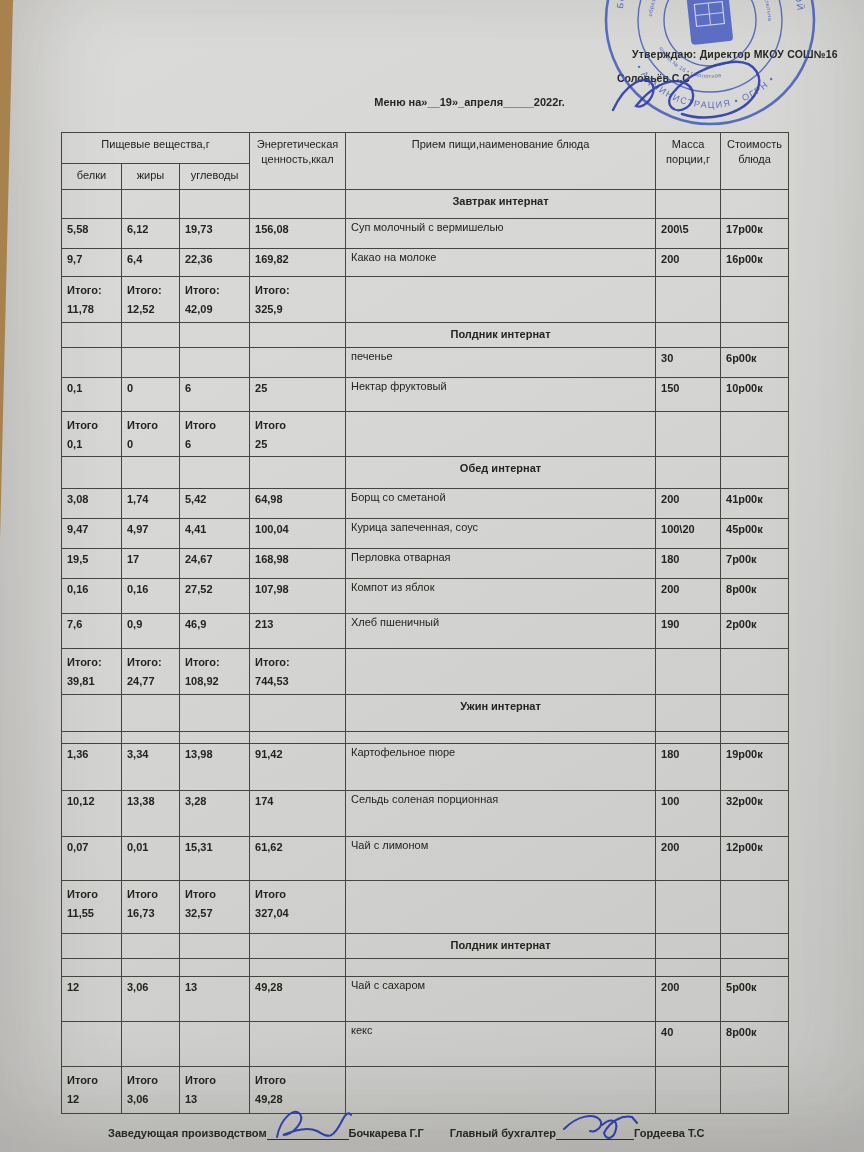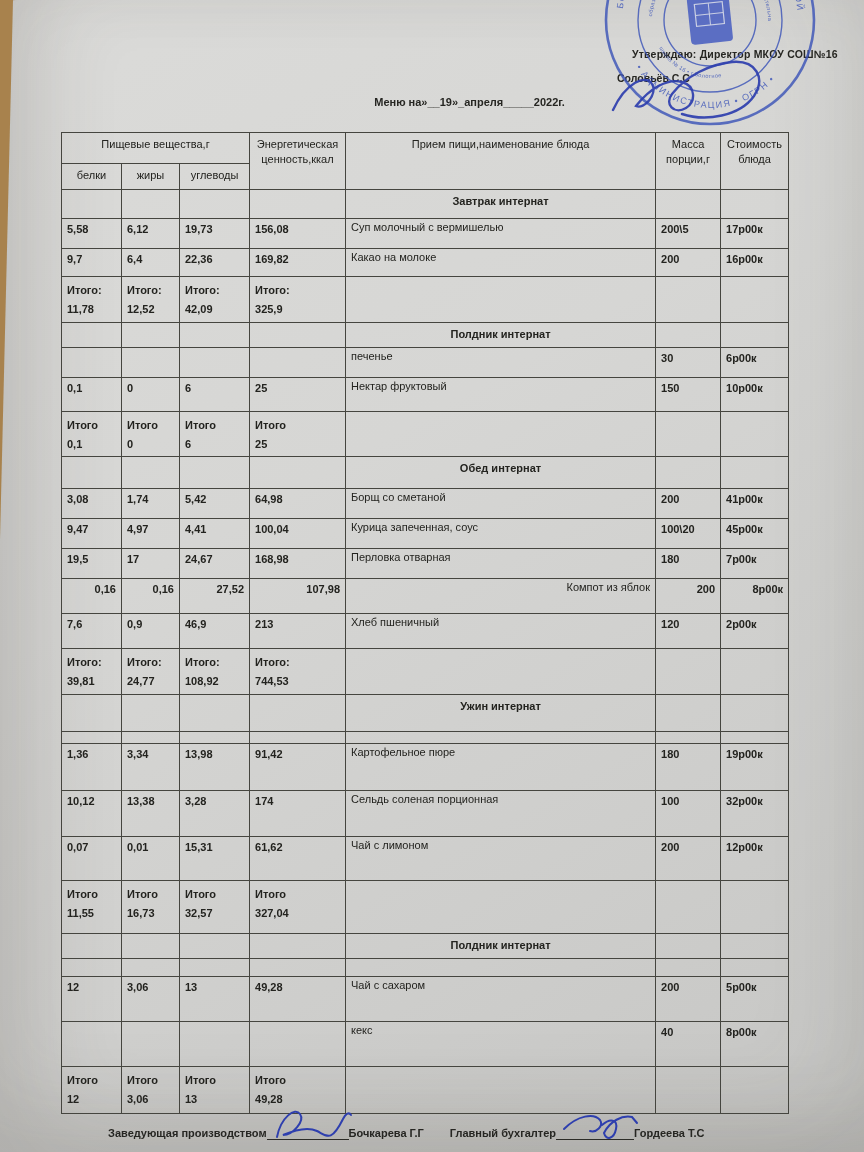--- a/index.html
+++ b/index.html
@@ -219,36 +219,36 @@
           </tr>
           <tr style="height: 30px;">
             <td class="num-cell">19,5</td>
             <td class="num-cell">17</td>
             <td class="num-cell">24,67</td>
             <td class="num-cell">168,98</td>
             <td class="dish-cell">Перловка отварная</td>
             <td class="num-cell">180</td>
             <td class="num-cell">7р00к</td>
           </tr>
-          <tr style="height: 35px; text-align: right;">
+          <tr style="height: 35px;">
             <td class="num-cell">0,16</td>
             <td class="num-cell">0,16</td>
             <td class="num-cell">27,52</td>
             <td class="num-cell">107,98</td>
             <td class="dish-cell">Компот из яблок</td>
             <td class="num-cell">200</td>
             <td class="num-cell">8р00к</td>
           </tr>
           <tr style="height: 35px;">
             <td class="num-cell">7,6</td>
             <td class="num-cell">0,9</td>
             <td class="num-cell">46,9</td>
             <td class="num-cell">213</td>
             <td class="dish-cell">Хлеб пшеничный</td>
-            <td class="num-cell">120</td>
+            <td class="num-cell">190</td>
             <td class="num-cell">2р00к</td>
           </tr>
           <tr style="height: 46px;">
             <td class="total-cell">Итого:
 39,81</td>
             <td class="total-cell">Итого:
 24,77</td>
             <td class="total-cell">Итого:
 108,92</td>
             <td class="total-cell">Итого:

